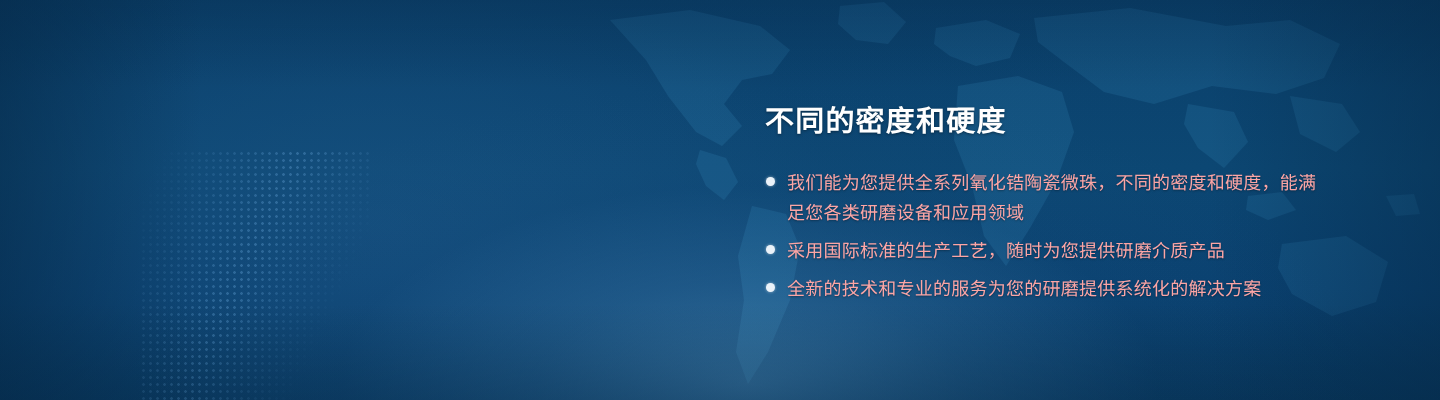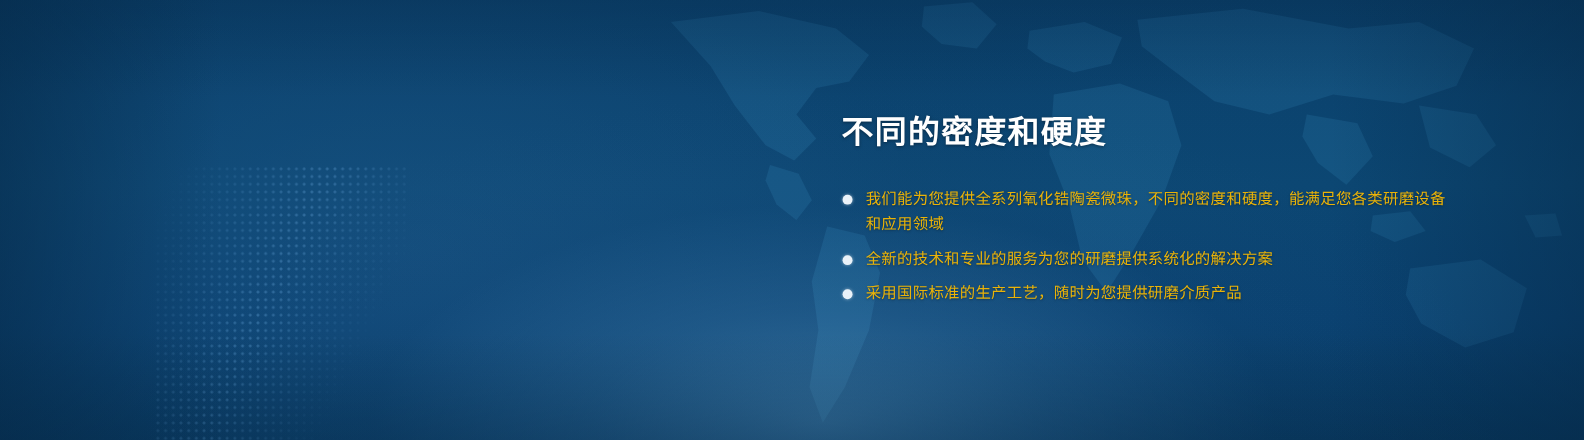--- a/index.html
+++ b/index.html
@@ -102,22 +102,22 @@
 
   .feature-list {
     list-style: none;
     margin: 30px 0 0 0;
     padding: 0;
   }
   .feature-item {
     position: relative;
     padding-left: 22px;
     margin-bottom: 9px;
-    color: #eab308;
-    font-size: 14px;
+    color: #fca5a5;
+    font-size: 18px;
     line-height: 1.62;
     letter-spacing: 0.25px;
     text-shadow: 0 1px 2px rgba(0,0,0,0.35);
   }
   .feature-item:last-child { margin-bottom: 0; }
   .bullet-dot {
     position: absolute;
     left: 1px;
     top: 8px;
     width: 9px;
@@ -297,22 +297,22 @@
   <div class="copy">
     <h1 class="headline">不同的密度和硬度</h1>
 
     <ul class="feature-list">
       <li class="feature-item">
         <span class="bullet-dot"></span>
         <span class="feature-text">我们能为您提供全系列氧化锆陶瓷微珠，不同的密度和硬度，能满足您各类研磨设备和应用领域</span>
       </li>
       <li class="feature-item">
         <span class="bullet-dot"></span>
-        <span class="feature-text">全新的技术和专业的服务为您的研磨提供系统化的解决方案</span>
+        <span class="feature-text">采用国际标准的生产工艺，随时为您提供研磨介质产品</span>
       </li>
       <li class="feature-item">
         <span class="bullet-dot"></span>
-        <span class="feature-text">采用国际标准的生产工艺，随时为您提供研磨介质产品</span>
+        <span class="feature-text">全新的技术和专业的服务为您的研磨提供系统化的解决方案</span>
       </li>
     </ul>
   </div>
 
 </div>
 
 </body></html>

